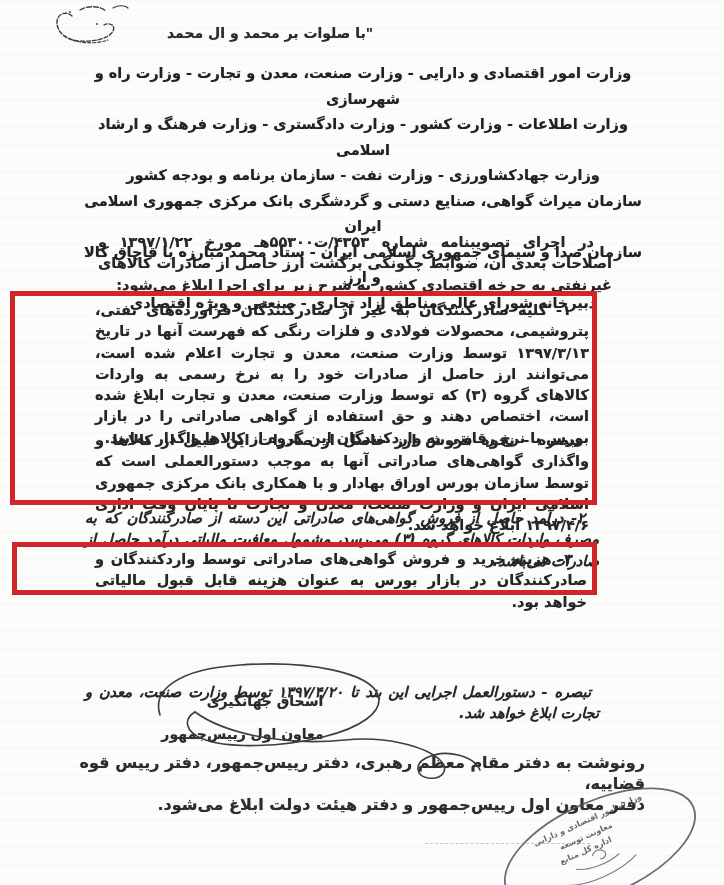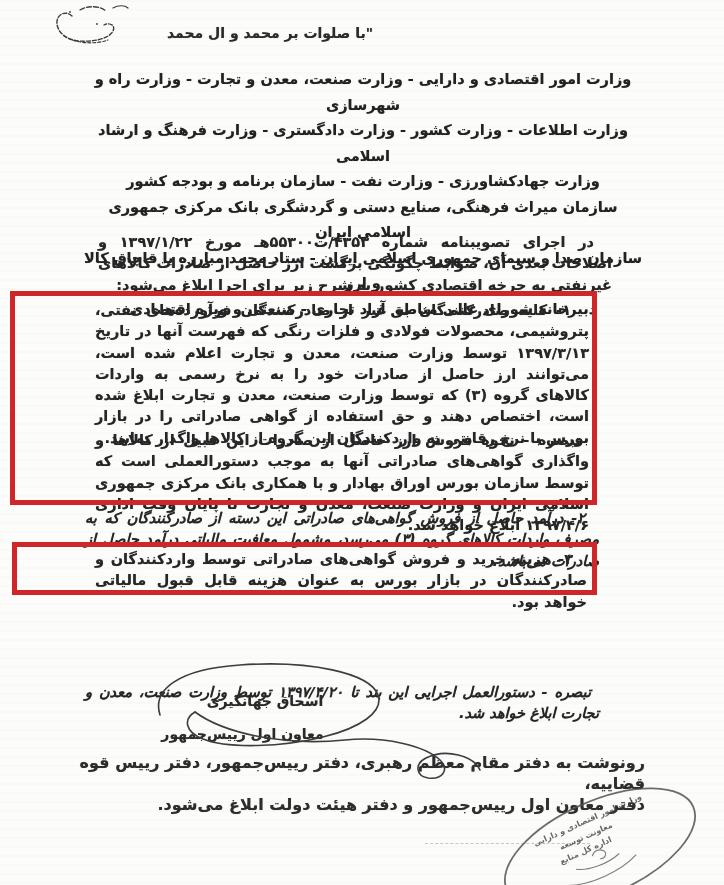--- a/index.html
+++ b/index.html
@@ -15,21 +15,21 @@
     color:#242424;
     direction:rtl;
   }
   .abs{position:absolute;}
   .txt{
     font-weight:700;
     text-shadow:0 0 0.7px rgba(60,60,60,0.65);
     letter-spacing:0.1px;
   }
   .bismillah{font-size:14px;text-align:center;color:#2b2b2b;}
-  .addressees{font-size:14.5px;line-height:25.5px;text-align:center;color:#222;margin-top:6px;}
+  .addressees{font-size:14.5px;line-height:25.5px;text-align:center;color:#222;}
   .para{font-size:14.5px;line-height:21.3px;text-align:justify;color:#262626;}
   .indent{text-indent:18px;}
   .redbox{
     border:5px solid #ce2629;
     background:transparent;
     pointer-events:none;
     z-index:5;
   }
   .sigline{font-size:14px;text-align:center;color:#2a2a2a;}
   .cc-line{font-size:16px;color:#2d2d2d;line-height:21px;}
@@ -51,21 +51,21 @@
     <circle cx="20" cy="10" r="0.9" fill="#3d3d3d"></circle>
     <circle cx="47" cy="22" r="0.9" fill="#3d3d3d"></circle>
   </svg>
 
   <div class="abs txt bismillah" style="left:140px;top:25px;width:260px;">"با صلوات بر محمد و ال محمد</div>
 
   <div class="abs txt addressees" style="left:80px;top:61px;width:566px;">
     <div>وزارت امور اقتصادی و دارایی - وزارت صنعت، معدن و تجارت - وزارت راه و شهرسازی</div>
     <div>وزارت اطلاعات - وزارت کشور - وزارت دادگستری - وزارت فرهنگ و ارشاد اسلامی</div>
     <div>وزارت جهادکشاورزی - وزارت نفت - سازمان برنامه و بودجه کشور</div>
-    <div>سازمان میراث فرهنگی، صنایع دستی و گردشگری بانک مرکزی جمهوری اسلامی ایران</div>
+    <div>سازمان میراث گواهی، صنایع دستی و گردشگری بانک مرکزی جمهوری اسلامی ایران</div>
     <div>سازمان صدا و سیمای جمهوری اسلامی ایران - ستاد محمد مبارزه با قاچاق کالا و ارز</div>
     <div>دبیرخانه شورای عالی مناطق آزاد تجاری - صنعتی و ویژه اقتصادی</div>
   </div>
 
   <div class="abs txt para indent" style="left:85px;top:232px;width:514px;margin-left:13px;">در اجرای تصویبنامه شماره ۴۳۵۳/ت۵۵۳۰۰هـ مورخ ۱۳۹۷/۱/۲۲ و اصلاحات بعدی آن، ضوابط چگونگی برگشت ارز حاصل از صادرات کالاهای غیرنفتی به چرخه اقتصادی کشور به شرح زیر برای اجرا ابلاغ می‌شود:</div>
 
   <div class="abs txt para indent" style="left:95px;top:300px;width:494px;">۱- کلیه صادرکنندگان به غیر از صادرکنندگان فرآورده‌های نفتی، پتروشیمی، محصولات فولادی و فلزات رنگی که فهرست آنها در تاریخ ۱۳۹۷/۳/۱۳ توسط وزارت صنعت، معدن و تجارت اعلام شده است، می‌توانند ارز حاصل از صادرات خود را به نرخ رسمی به واردات کالاهای گروه (۳) که توسط وزارت صنعت، معدن و تجارت ابلاغ شده است، اختصاص دهند و حق استفاده از گواهی صادراتی را در بازار بورس با نرخ رقابتی به واردکنندگان این گروه از کالاها واگذار نمایند.</div>
 
   <div class="abs txt para" style="left:95px;top:430px;width:494px;text-indent:8px;">تبصره - نحوه فروش ارز حاصل از صادرات این قبیل از کالاها و واگذاری گواهی‌های صادراتی آنها به موجب دستورالعملی است که توسط سازمان بورس اوراق بهادار و با همکاری بانک مرکزی جمهوری اسلامی ایران و وزارت صنعت، معدن و تجارت تا پایان وقت اداری ۱۳۹۷/۴/۶ ابلاغ خواهد شد.</div>
 

